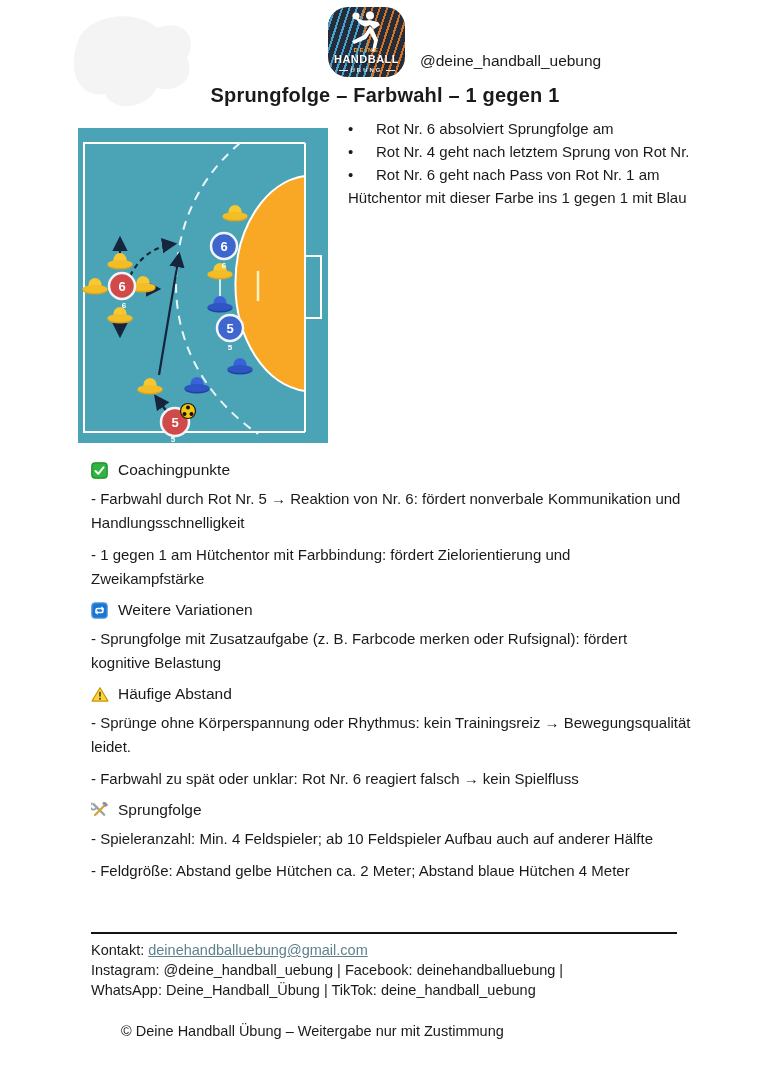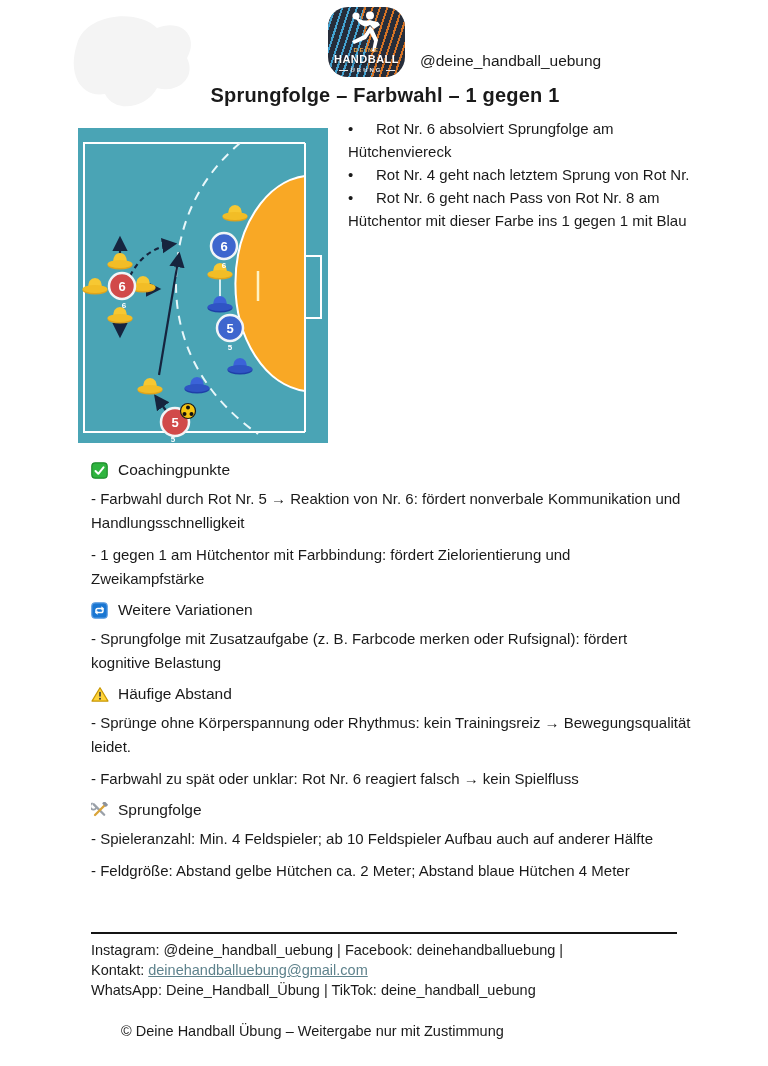--- a/index.html
+++ b/index.html
@@ -151,23 +151,22 @@
     <g>
       <circle cx="110" cy="283" r="7.5" fill="#F4C411" stroke="#1a1a1a" stroke-width="1.2"></circle>
       <circle cx="110" cy="279.5" r="2" fill="#111"></circle>
       <circle cx="106.5" cy="286" r="2" fill="#111"></circle>
       <circle cx="113.5" cy="286" r="2" fill="#111"></circle>
     </g>
   </svg>
 
   <div class="bullets">
     <div class="bline"><span class="b">•</span><span>Rot Nr. 6 absolviert Sprungfolge am</span></div>
-    <div class="bline">Hütchenviereck</div>
     <div class="bline"><span class="b">•</span><span>Rot Nr. 4 geht nach letztem Sprung von Rot Nr.</span></div>
-    <div class="bline"><span class="b">•</span><span>Rot Nr. 6 geht nach Pass von Rot Nr. 8 am</span></div>
+    <div class="bline"><span class="b">•</span><span>Rot Nr. 6 geht nach Pass von Rot Nr. 1 am</span></div>
     <div class="bline">Hütchentor mit dieser Farbe ins 1 gegen 1 mit Blau</div>
   </div>
 
   <div class="sections">
 
     <div class="sec-h first">
       <span class="ic">
         <svg width="17" height="17" viewBox="0 0 17 17">
           <rect x="0.8" y="0.8" width="15.4" height="15.4" rx="3.5" fill="#2FB43F" stroke="#1E8C2C" stroke-width="1.2"></rect>
           <path d="M4.5,9 L7.3,11.8 L12.5,5.4" fill="none" stroke="#fff" stroke-width="2" stroke-linecap="round" stroke-linejoin="round"></path>
@@ -233,22 +232,22 @@
     <div class="para">
       <div class="pl">- Spieleranzahl: Min. 4 Feldspieler; ab 10 Feldspieler Aufbau auch auf anderer Hälfte</div>
     </div>
     <div class="para">
       <div class="pl">- Feldgröße: Abstand gelbe Hütchen ca. 2 Meter; Abstand blaue Hütchen 4 Meter</div>
     </div>
   </div>
 
   <div class="footer">
     <div class="rule"></div>
-    <div class="fl">Instagram: @deine_handball_uebung | Facebook: deinehandballuebung |</div>
     <div class="fl">
       <span>Kontakt:</span>
       <a class="email">deinehandballuebung@gmail.com</a>
     </div>
+    <div class="fl">Instagram: @deine_handball_uebung | Facebook: deinehandballuebung |</div>
     <div class="fl">WhatsApp: Deine_Handball_Übung | TikTok: deine_handball_uebung</div>
     <div class="copyright">© Deine Handball Übung – Weitergabe nur mit Zustimmung</div>
   </div>
 
 </div>
 
 </body></html>

